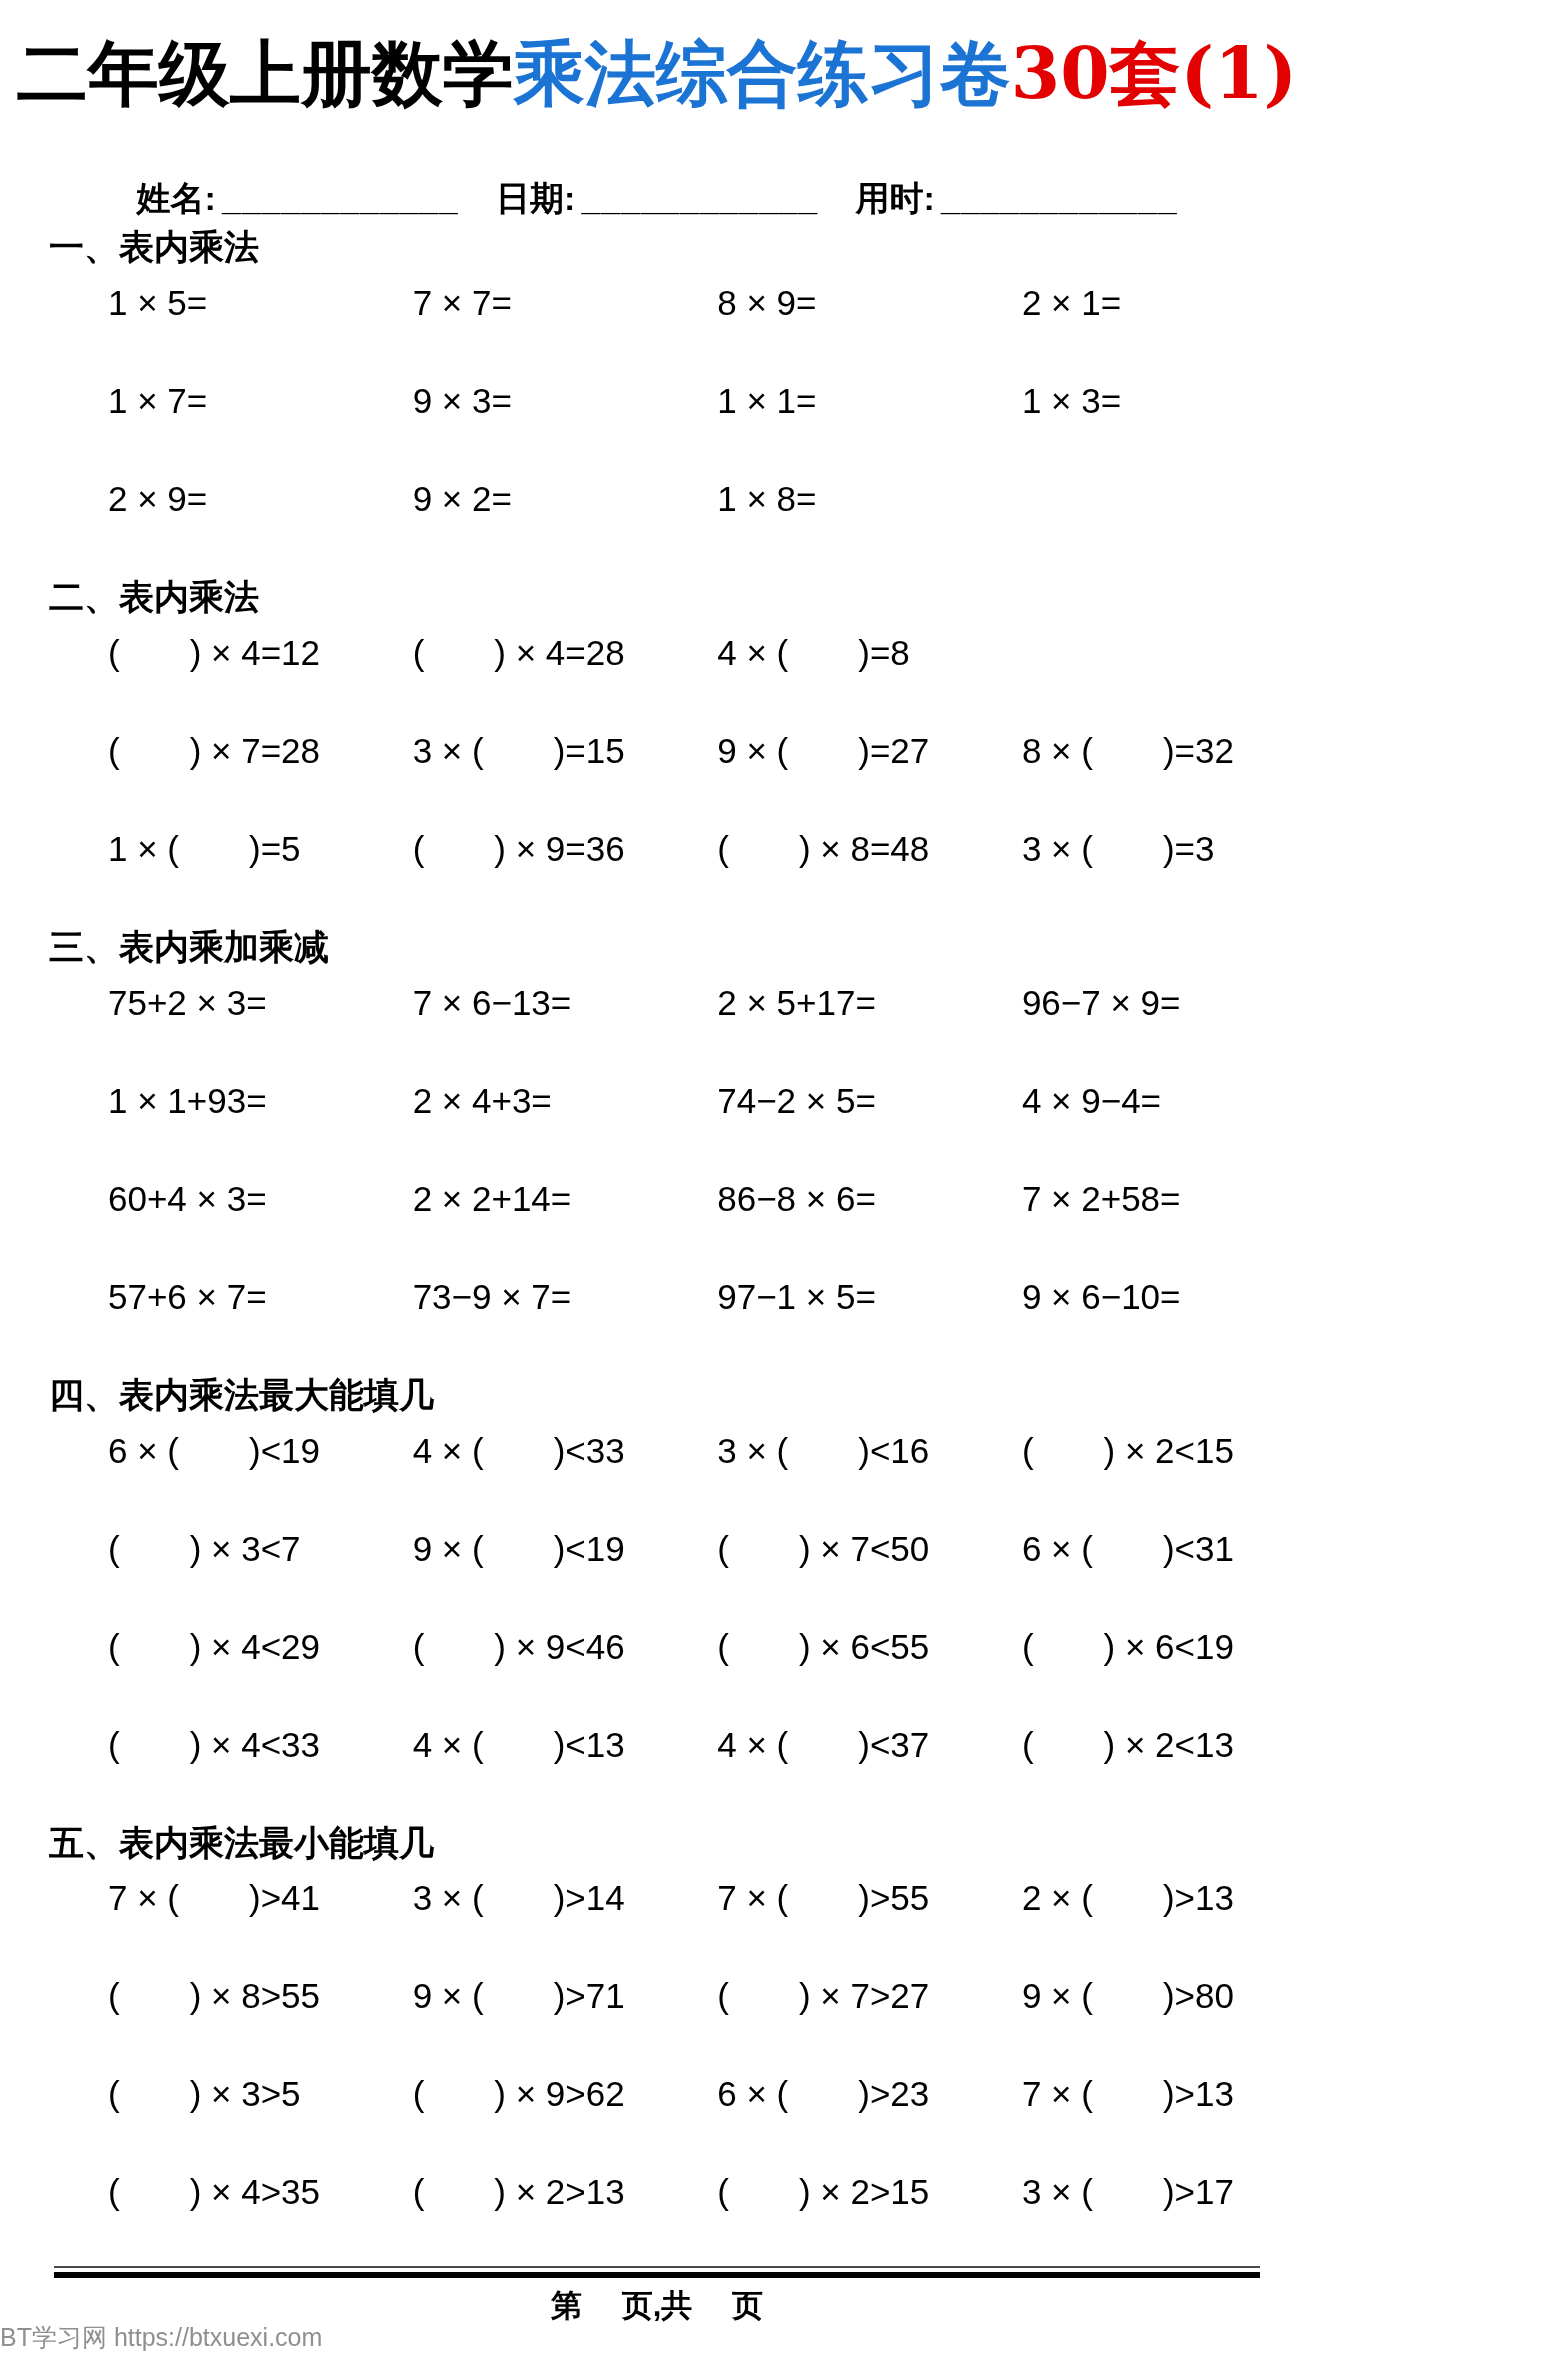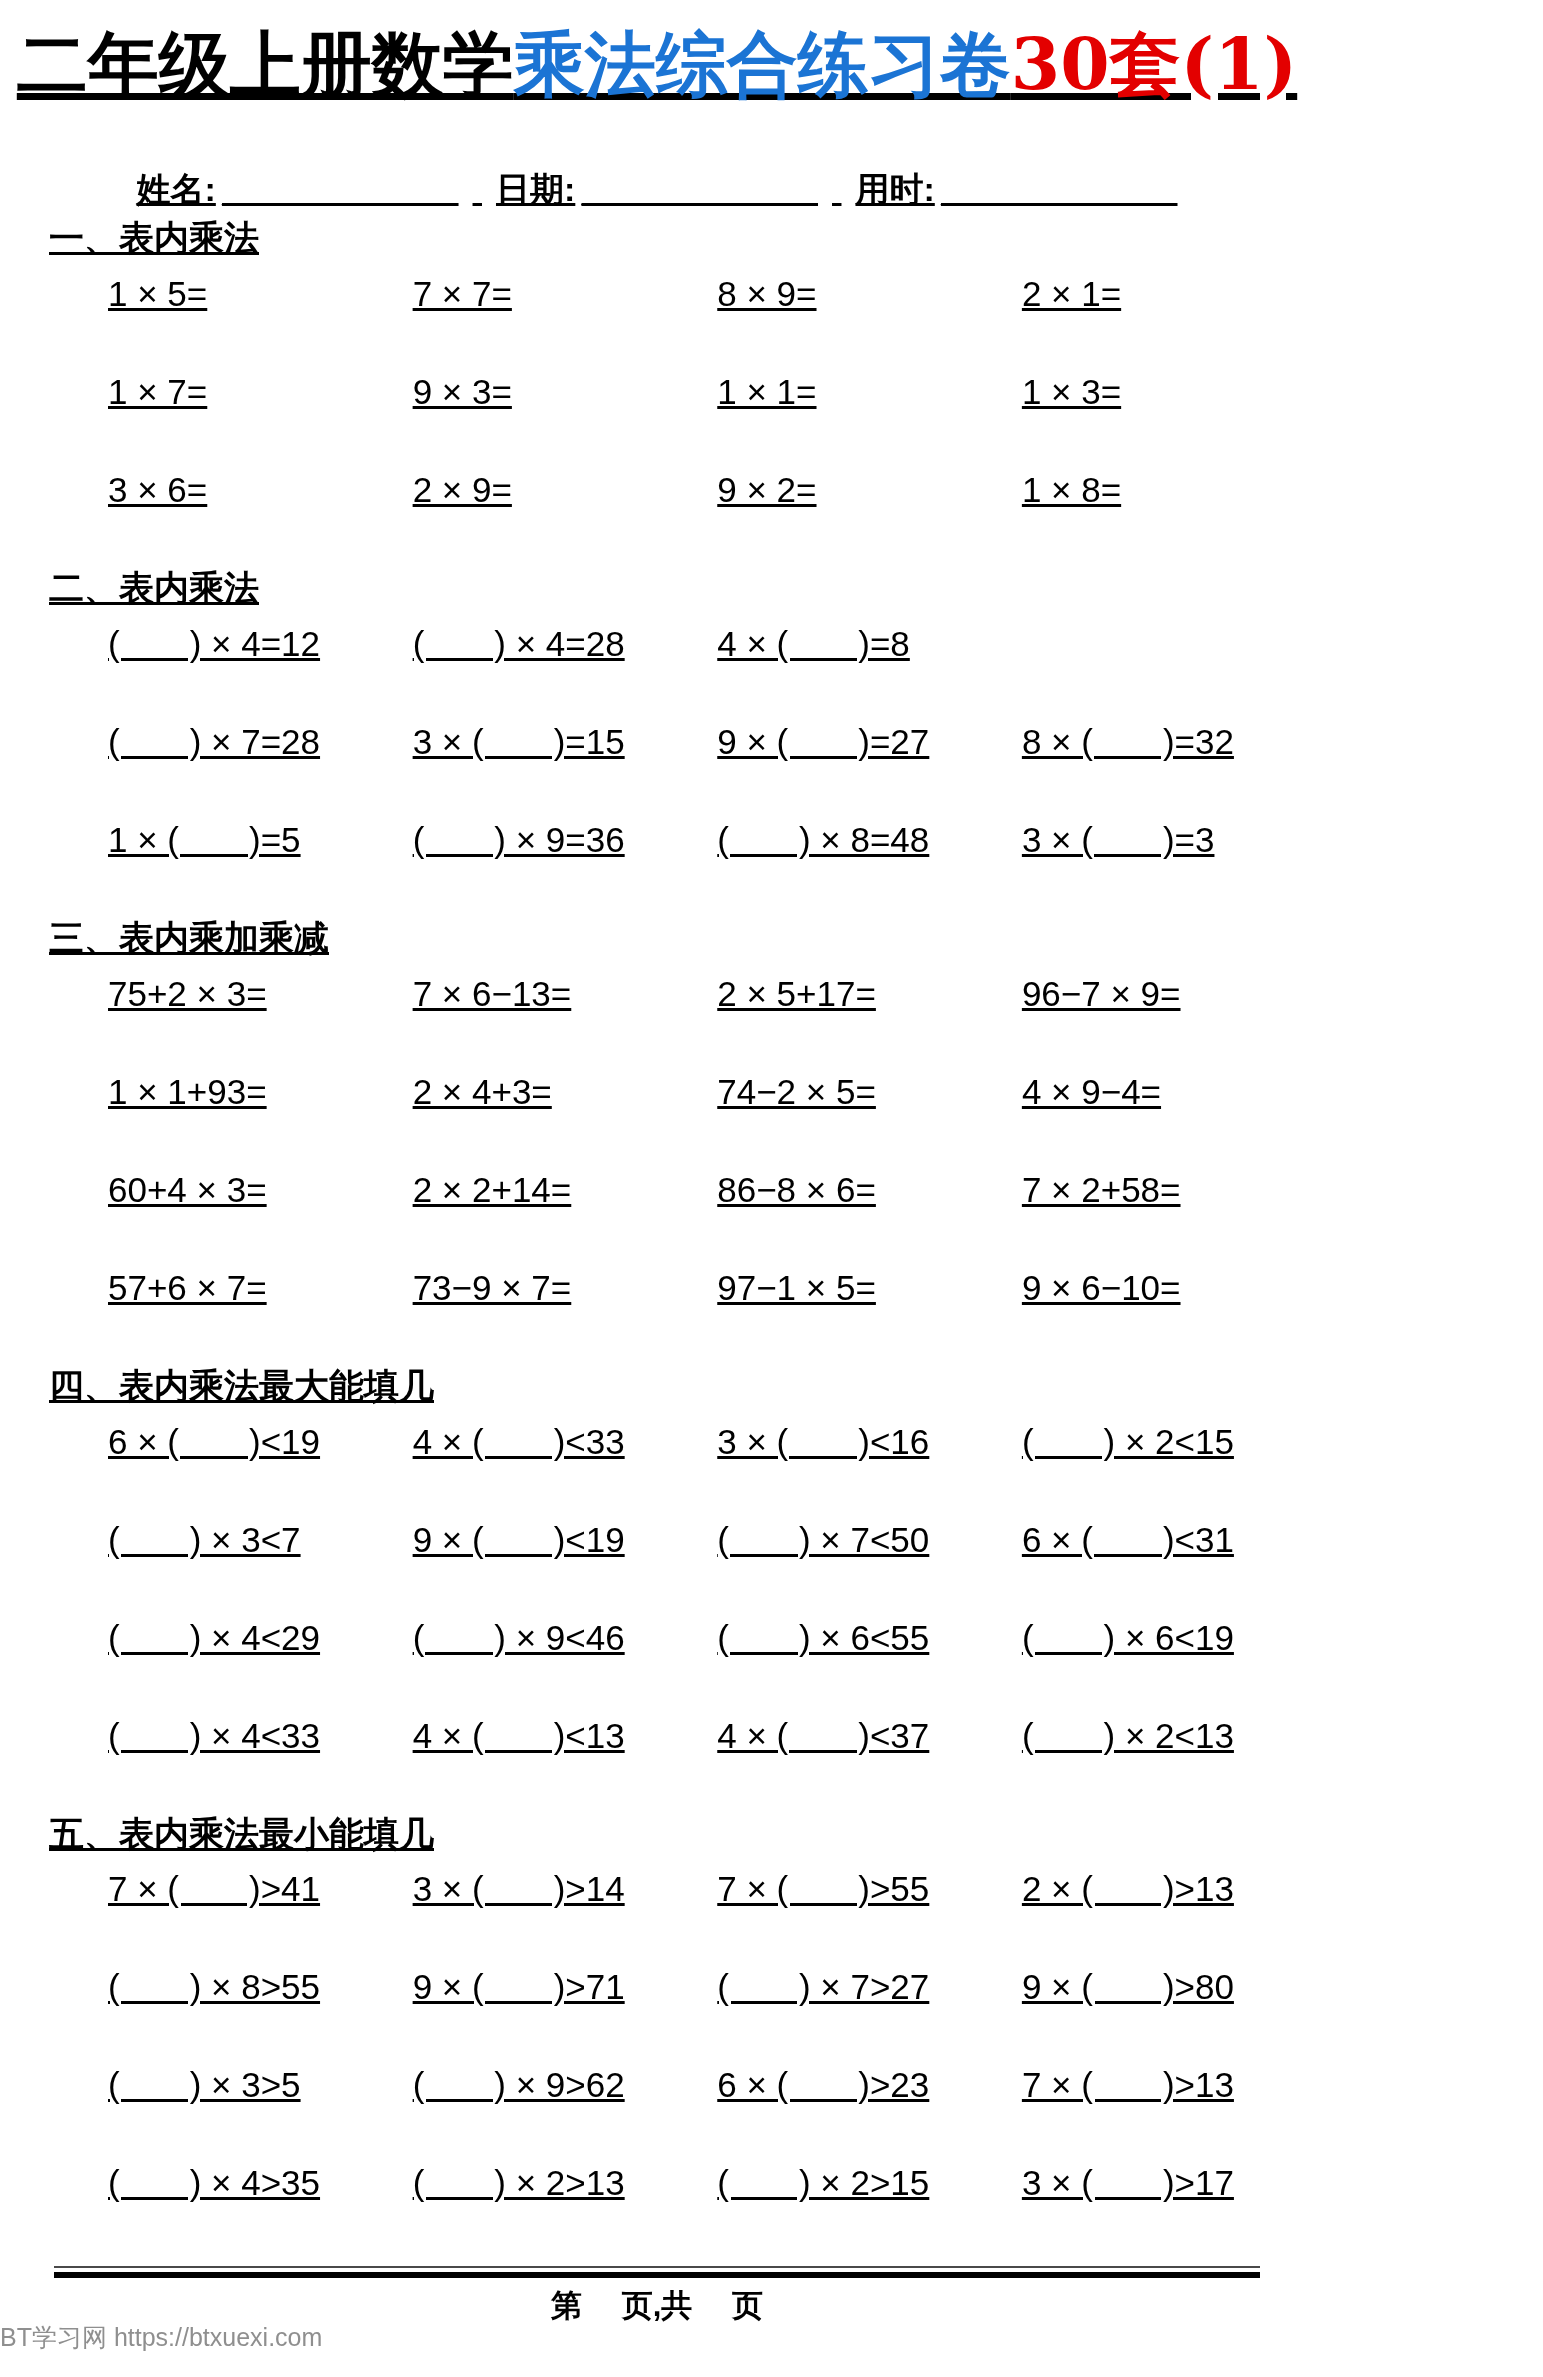--- a/index.html
+++ b/index.html
@@ -2,25 +2,24 @@
 <html style="font-size:12.4px"><head>
 <meta charset="utf-8">
 <style>
   html,body{margin:0;padding:0;background:#fff;}
   .page{
     position:relative;
     width:1314px;
     height:2377px;
     background:#ffffff;
     box-sizing:border-box;
-    padding-top:22px;
+    padding-top:31px;
     overflow:hidden;
     font-family:"Liberation Sans","DejaVu Sans",sans-serif;
     color:#000;
-    text-decoration:underline;
   }
   .title{
     margin:0;
     text-align:center;
     font-size:71px;
     line-height:1.2;
     font-weight:bold;
     font-family:"DejaVu Serif","Liberation Serif",serif;
     white-space:nowrap;
   }
@@ -94,21 +93,20 @@
     <div class="cell">8 × 9=</div>
     <div class="cell">2 × 1=</div>
   </div>
   <div class="row">
     <div class="cell">1 × 7=</div>
     <div class="cell">9 × 3=</div>
     <div class="cell">1 × 1=</div>
     <div class="cell">1 × 3=</div>
   </div>
   <div class="row">
-    <div class="cell">3 × 6=</div>
     <div class="cell">2 × 9=</div>
     <div class="cell">9 × 2=</div>
     <div class="cell">1 × 8=</div>
   </div>
 
   <h2 class="sec-h">二、表内乘法</h2>
   <div class="row">
     <div class="cell">(　　) × 4=12</div>
     <div class="cell">(　　) × 4=28</div>
     <div class="cell">4 × (　　)=8</div>

